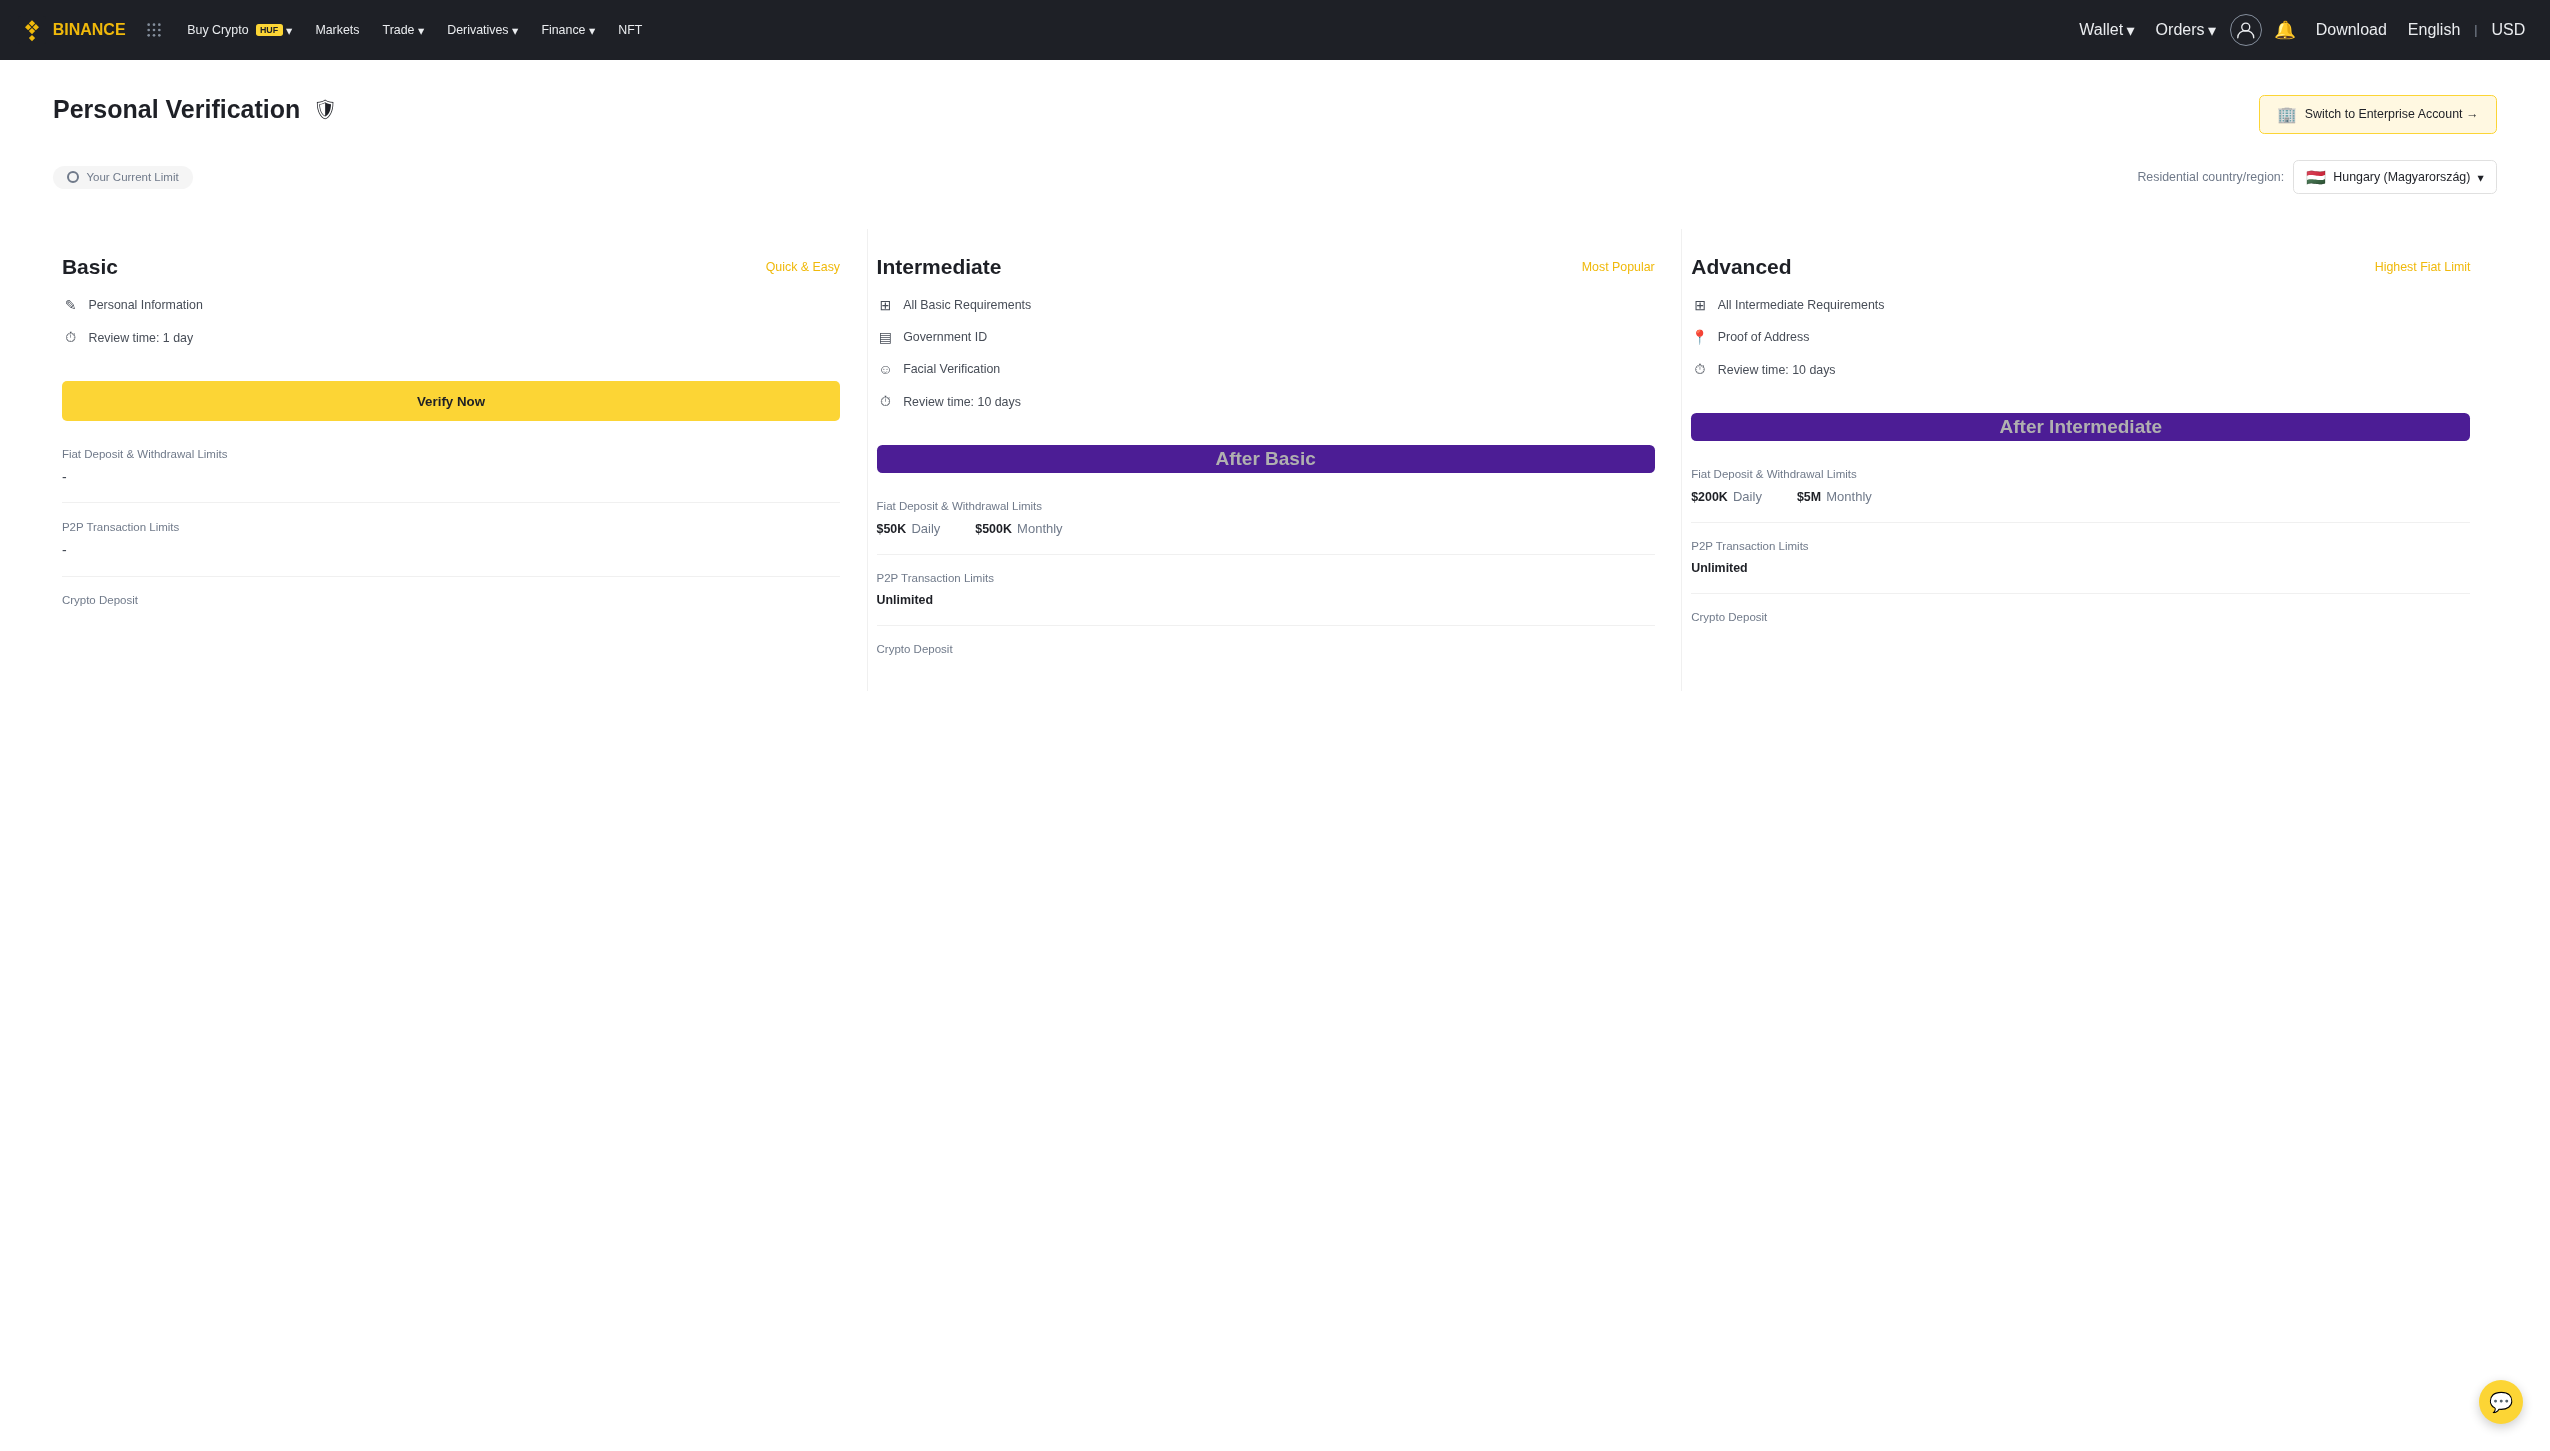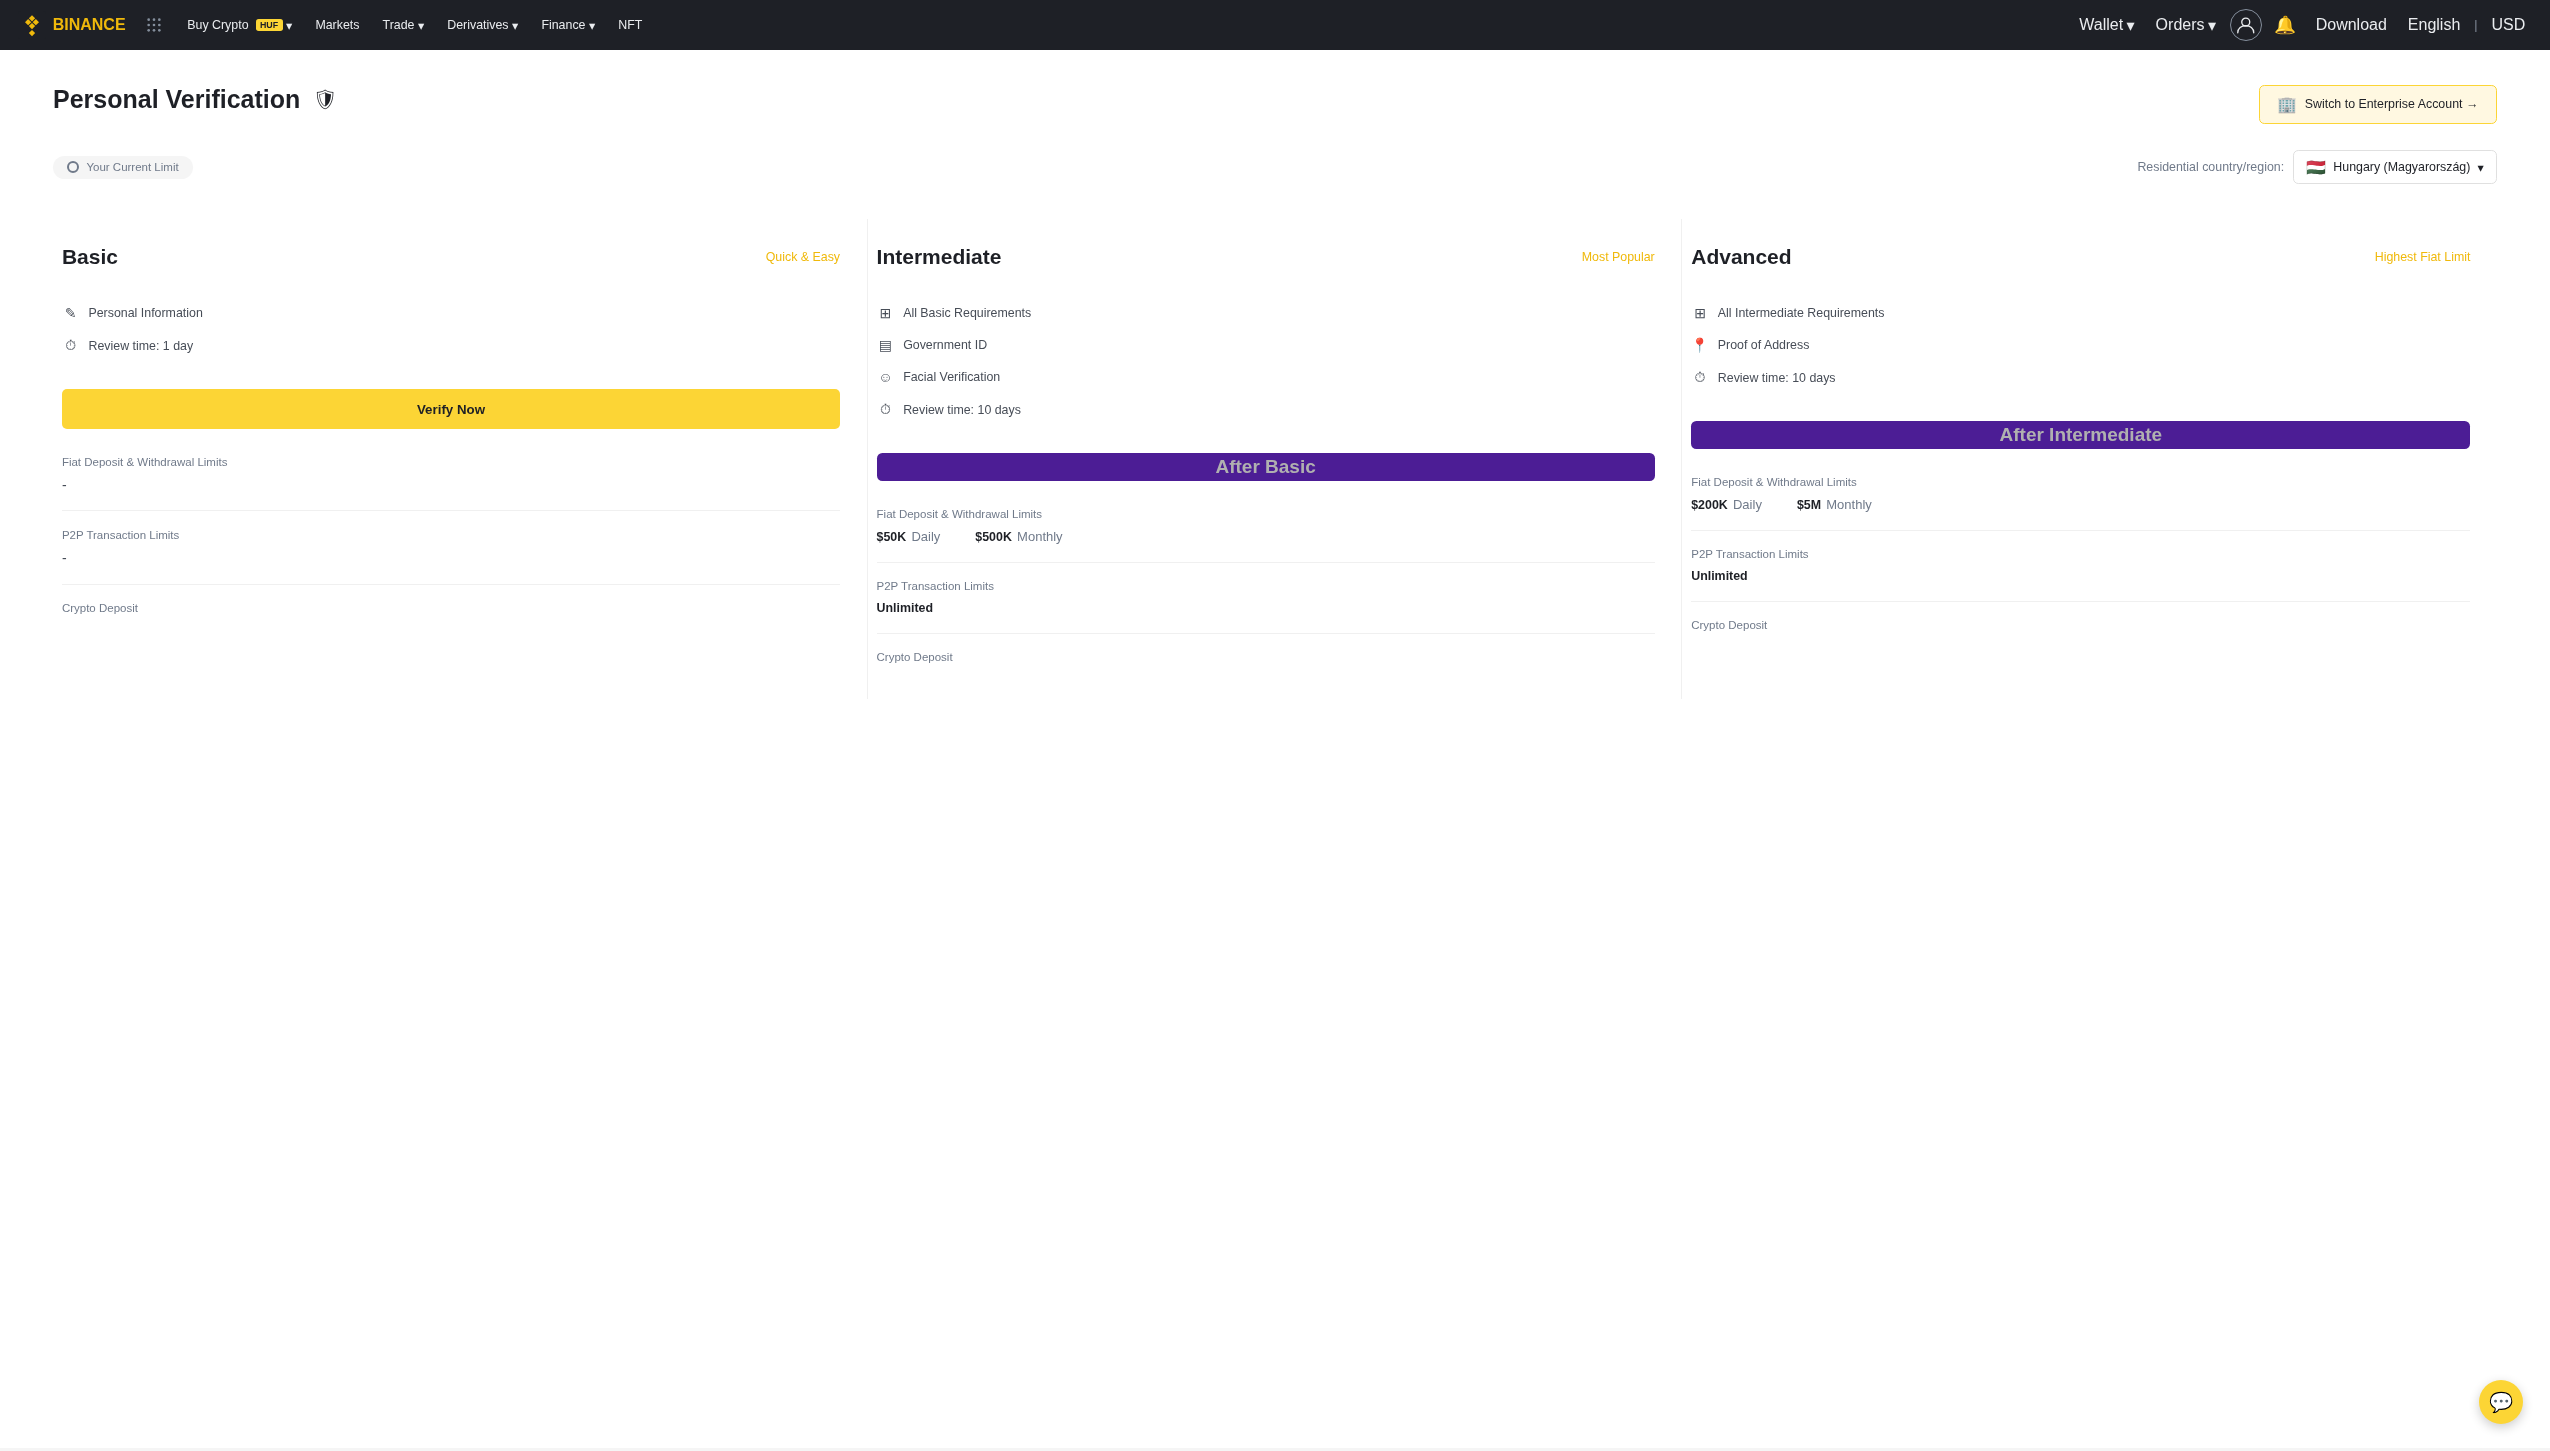--- a/index.html
+++ b/index.html
@@ -3,21 +3,21 @@
   <meta charset="utf-8">
   <style>
     * { margin: 0; padding: 0; box-sizing: border-box; }
     body { font-family: 'Segoe UI', Arial, sans-serif; background: #f5f5f5; color: #1e2026; font-size: 12.4px; }
 
     
     nav {
       background: #1e2026;
       display: flex;
       align-items: center;
-      height: 50px;
+      height: 60px;
       padding: 0 17.7px;
       gap: 5.3px;
       position: sticky;
       top: 0;
       z-index: 100;
     }
     .nav-logo {
       display: flex;
       align-items: center;
       gap: 7px;
@@ -147,21 +147,21 @@
       padding: 6.2px 12.4px;
       cursor: pointer;
       background: #fff;
     }
     .flag { font-size: 16px; }
 
     
     .tiers-grid { display: grid; grid-template-columns: 1fr 1fr 1fr; gap: 0; margin-bottom: 26.6px; }
     .tier { padding: 26.6px 26.6px 26.6px 8.9px; border-right: 0.9px solid #f0f0f0; }
     .tier:last-child { border-right: none; }
-    .tier-header { display: flex; align-items: center; justify-content: space-between; margin-bottom: 36px; }
+    .tier-header { display: flex; align-items: center; justify-content: space-between; margin-bottom: 18px; }
     .tier-title { font-size: 21px; font-weight: 700; color: #1e2026; }
     .tier-badge-easy { color: #f0b90b; font-size: 12.4px; font-weight: 500; }
     .tier-badge-popular { color: #f0b90b; font-size: 12.4px; font-weight: 500; }
     .tier-badge-limit { color: #f0b90b; font-size: 12.4px; font-weight: 500; }
 
     .tier-features { list-style: none; margin-bottom: 35px; display: flex; flex-direction: column; gap: 16px; }
     .tier-feature { display: flex; align-items: center; gap: 8.9px; font-size: 12.4px; color: #474d57; }
     .feature-icon { font-size: 14px; color: #474d57; width: 17.7px; text-align: center; }
 
     

